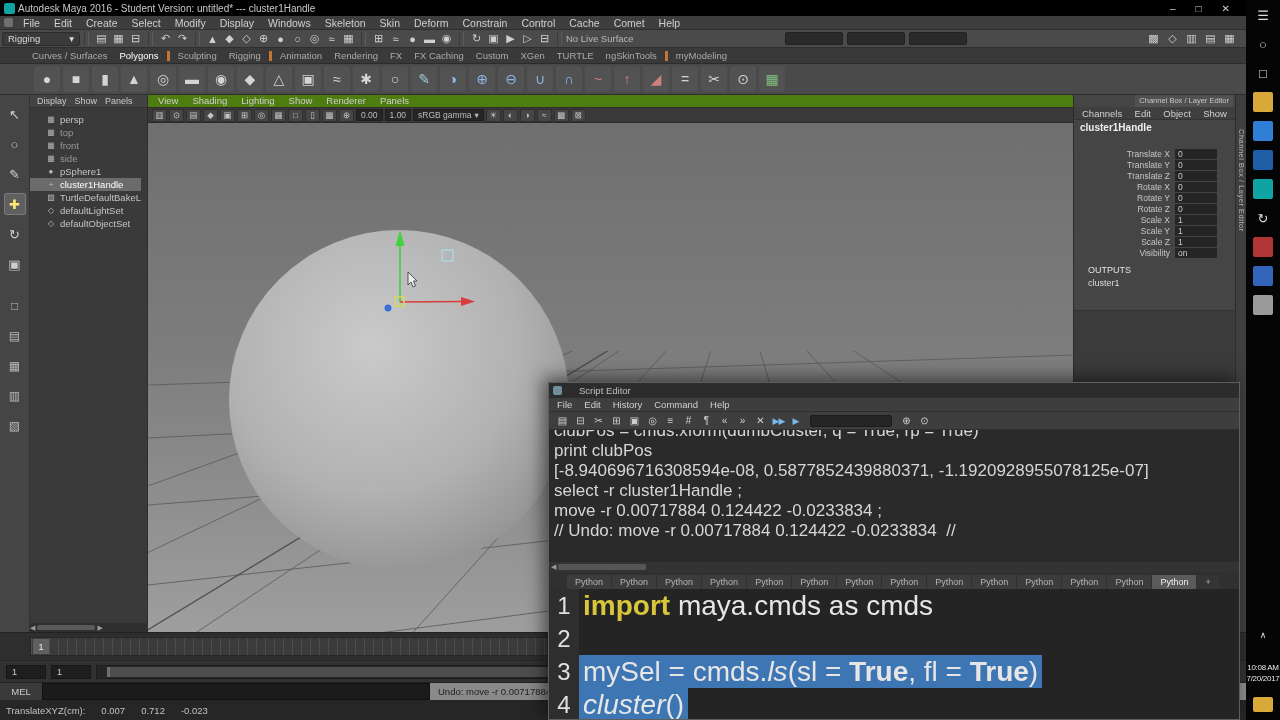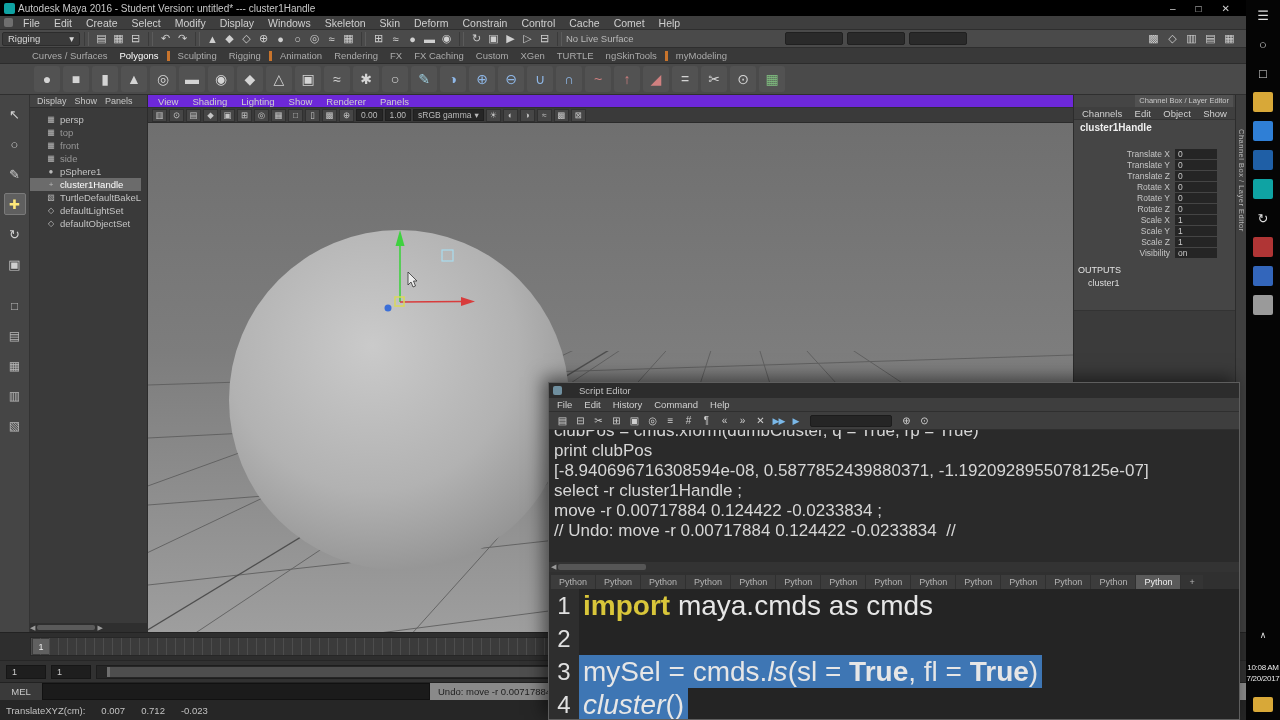--- a/index.html
+++ b/index.html
@@ -38,36 +38,36 @@
   #outliner-menus{height:13px;background:#434343;display:flex;align-items:center;font-size:9px;color:#c8c8c8;padding-left:3px;border-bottom:1px solid #2f2f2f;}
   #outliner-menus .panel-menu-item{padding:0 4px;}
   #outliner-list{padding-top:5px;font-size:9.5px;}
   .o-item{height:13px;display:flex;align-items:center;padding-left:16px;gap:4px;color:#c4c4c4;margin-right:6px;white-space:nowrap;overflow:hidden;}
   .o-item.dim{color:#979797;}
   .o-item.selected{background:#6b6b6b;color:#fff;}
   .o-icon{width:10px;height:10px;display:inline-flex;align-items:center;justify-content:center;font-size:8px;color:#b9b9b9;flex:none;}
   #outliner-hscroll{position:absolute;bottom:0;left:0;width:118px;height:9px;background:#2f2f2f;display:flex;align-items:center;font-size:7px;color:#9a9a9a;}
   #outliner-hscroll .hbar{height:5px;width:58px;background:#5a5a5a;border-radius:2px;margin:0 2px;}
   #viewport{position:absolute;left:148px;top:95px;width:925px;height:537px;background:#777;}
-  #vp-menus{position:absolute;left:0;top:0;width:925px;height:13px;background:#6d28d9;display:flex;align-items:center;font-size:9.5px;color:#cfcfcf;padding-left:3px;border-bottom:1px solid #2f2f2f;}
+  #vp-menus{position:absolute;left:0;top:0;width:925px;height:13px;background:#4d7c0f;display:flex;align-items:flex-start;font-size:9.5px;color:#cfcfcf;padding-left:3px;border-bottom:1px solid #2f2f2f;}
   #vp-menus .panel-menu-item{padding:0 7px;}
   #vp-toolbar{position:absolute;left:0;top:13px;width:925px;height:15px;background:#3a3a3a;display:flex;align-items:center;gap:2px;padding-left:4px;border-bottom:1px solid #2b2b2b;}
   .vp-icon{width:15px;height:13px;background:#464646;border:1px solid #303030;display:inline-flex;align-items:center;justify-content:center;font-size:8.5px;color:#c4c4c4;flex:none;}
   .vp-field{height:12px;background:#262626;border:1px solid #1f1f1f;color:#bbb;font-size:8.5px;display:inline-flex;align-items:center;padding:0 4px;gap:3px;white-space:nowrap;}
   #vp-canvas{position:absolute;left:0;top:28px;width:925px;height:509px;}
   #channelbox{position:absolute;left:1073px;top:95px;width:162px;height:537px;background:#454545;border-left:1px solid #2c2c2c;font-size:9px;}
   #cb-tab{height:12px;display:flex;justify-content:flex-end;padding-right:2px;}
   #cb-tab span{background:#515151;color:#c9c9c9;font-size:7.5px;padding:1px 4px;white-space:nowrap;overflow:hidden;}
   #cb-menus{height:13px;background:#3f3f3f;display:flex;align-items:center;justify-content:space-between;padding:0 8px;font-size:9.5px;color:#d0d0d0;border-bottom:1px solid #333;}
   #cb-object{height:15px;display:flex;align-items:center;padding-left:6px;color:#efefef;font-weight:bold;font-size:10px;}
   #cb-rows{margin-top:13px;}
   .cb-row{height:11px;display:flex;align-items:center;justify-content:flex-end;padding-right:18px;}
   .cb-label{color:#c6c6c6;font-size:8.5px;}
   .cb-value{width:42px;height:10px;background:#252525;color:#c9c9c9;font-size:8.5px;display:inline-flex;align-items:center;padding-left:3px;margin-left:5px;}
-  #cb-outputs-h{margin-top:7px;padding-left:4px;color:#e2e2e2;font-size:9px;height:12px;}
+  #cb-outputs-h{margin-top:7px;padding-left:14px;color:#e2e2e2;font-size:9px;height:12px;}
   .cb-output{height:12px;display:flex;align-items:center;padding-left:14px;color:#ddd;}
   #cb-lower{position:absolute;left:0;right:0;top:215px;bottom:0;background:#3b3b3b;border-top:1px solid #333;}
   #sidetabs{position:absolute;left:1235px;top:95px;width:11px;height:537px;background:#3f3f3f;border-left:1px solid #2c2c2c;overflow:hidden;}
   #side-tab-label{writing-mode:vertical-rl;font-size:7.5px;color:#b9b9b9;margin-top:34px;margin-left:1px;letter-spacing:.5px;white-space:nowrap;}
   
   #timeline{position:absolute;left:0;top:632px;width:1246px;height:28px;background:#2e2e2e;border-top:1px solid #222;}
   #timeline-track{position:absolute;left:30px;right:8px;top:4px;bottom:4px;background-color:#3b3b3b;background-image:repeating-linear-gradient(90deg,#4d4d4d 0 1px,transparent 1px 9px);border:1px solid #272727;}
   #tl-frame{position:absolute;left:2px;top:1px;bottom:1px;width:16px;background:#606060;color:#eee;font-size:9px;display:flex;align-items:center;justify-content:center;}
   #rangeslider{position:absolute;left:0;top:660px;width:1246px;height:22px;background:#313131;display:flex;align-items:center;gap:5px;padding:0 6px;border-top:1px solid #262626;}
   .rs-field{width:40px;height:14px;background:#1e1e1e;border:1px solid #161616;color:#ccc;font-size:9px;display:inline-flex;align-items:center;padding-left:5px;flex:none;}
@@ -85,21 +85,21 @@
   #se-menus{height:14px;background:#3e3e3e;display:flex;align-items:center;padding-left:2px;font-size:9.5px;color:#d0d0d0;flex:none;border-bottom:1px solid #2f2f2f;}
   #se-menus .menu-item{padding:0 6px;}
   #se-toolbar{height:18px;background:#3e3e3e;display:flex;align-items:center;gap:3px;padding-left:6px;flex:none;border-bottom:1px solid #2f2f2f;}
   .se-icon{width:15px;height:14px;display:inline-flex;align-items:center;justify-content:center;font-size:10px;color:#cfcfcf;flex:none;}
   .se-icon.exec{color:#7ab8e8;font-size:9px;letter-spacing:-1px;}
   #se-search{width:82px;height:12px;background:#252525;border:1px solid #1c1c1c;border-radius:2px;margin:0 4px;}
   #se-history{height:132px;background:#2a2a2a;overflow:hidden;font-family:"DejaVu Sans Mono",monospace;font-size:17px;line-height:20px;color:#d6d6d6;padding-left:5px;white-space:pre;flex:none;}
   #se-history .h-line:first-child{margin-top:-9px;}
   #se-hscroll{height:10px;background:#333;display:flex;align-items:center;font-size:7px;color:#9a9a9a;flex:none;padding-left:2px;}
   #se-hscroll .hbar{height:6px;width:88px;background:#565656;border-radius:2px;margin-left:2px;}
-  #se-tabs{height:17px;background:#303030;display:flex;align-items:flex-end;padding-left:2px;gap:1px;font-size:9px;flex:none;overflow:hidden;}
+  #se-tabs{height:17px;background:#303030;display:flex;align-items:flex-end;padding-left:18px;gap:1px;font-size:9px;flex:none;overflow:hidden;}
   .se-tab{padding:2px 8px;background:#3c3c3c;color:#b5b5b5;white-space:nowrap;}
   .se-tab.active{background:#5a5a5a;color:#f0f0f0;}
   .se-tab.add{background:#343434;}
   #se-code{flex:1;background:#242424;overflow:hidden;font-family:"DejaVu Sans Mono",monospace;font-size:28px;line-height:33px;color:#e6e6e6;}
   .code-line{display:flex;height:33px;}
   .ln{width:30px;background:#2e2e2e;color:#e0e0e0;font-size:24px;display:flex;align-items:center;justify-content:center;flex:none;}
   .code-text{padding:0 4px;white-space:pre;display:inline-flex;align-items:center;}
   .code-text.sel{background:var(--sel,#3e76b4);}
   .tok-kw{color:var(--kw,#d9c63a);font-weight:bold;}
   .tok-b{font-weight:bold;}

